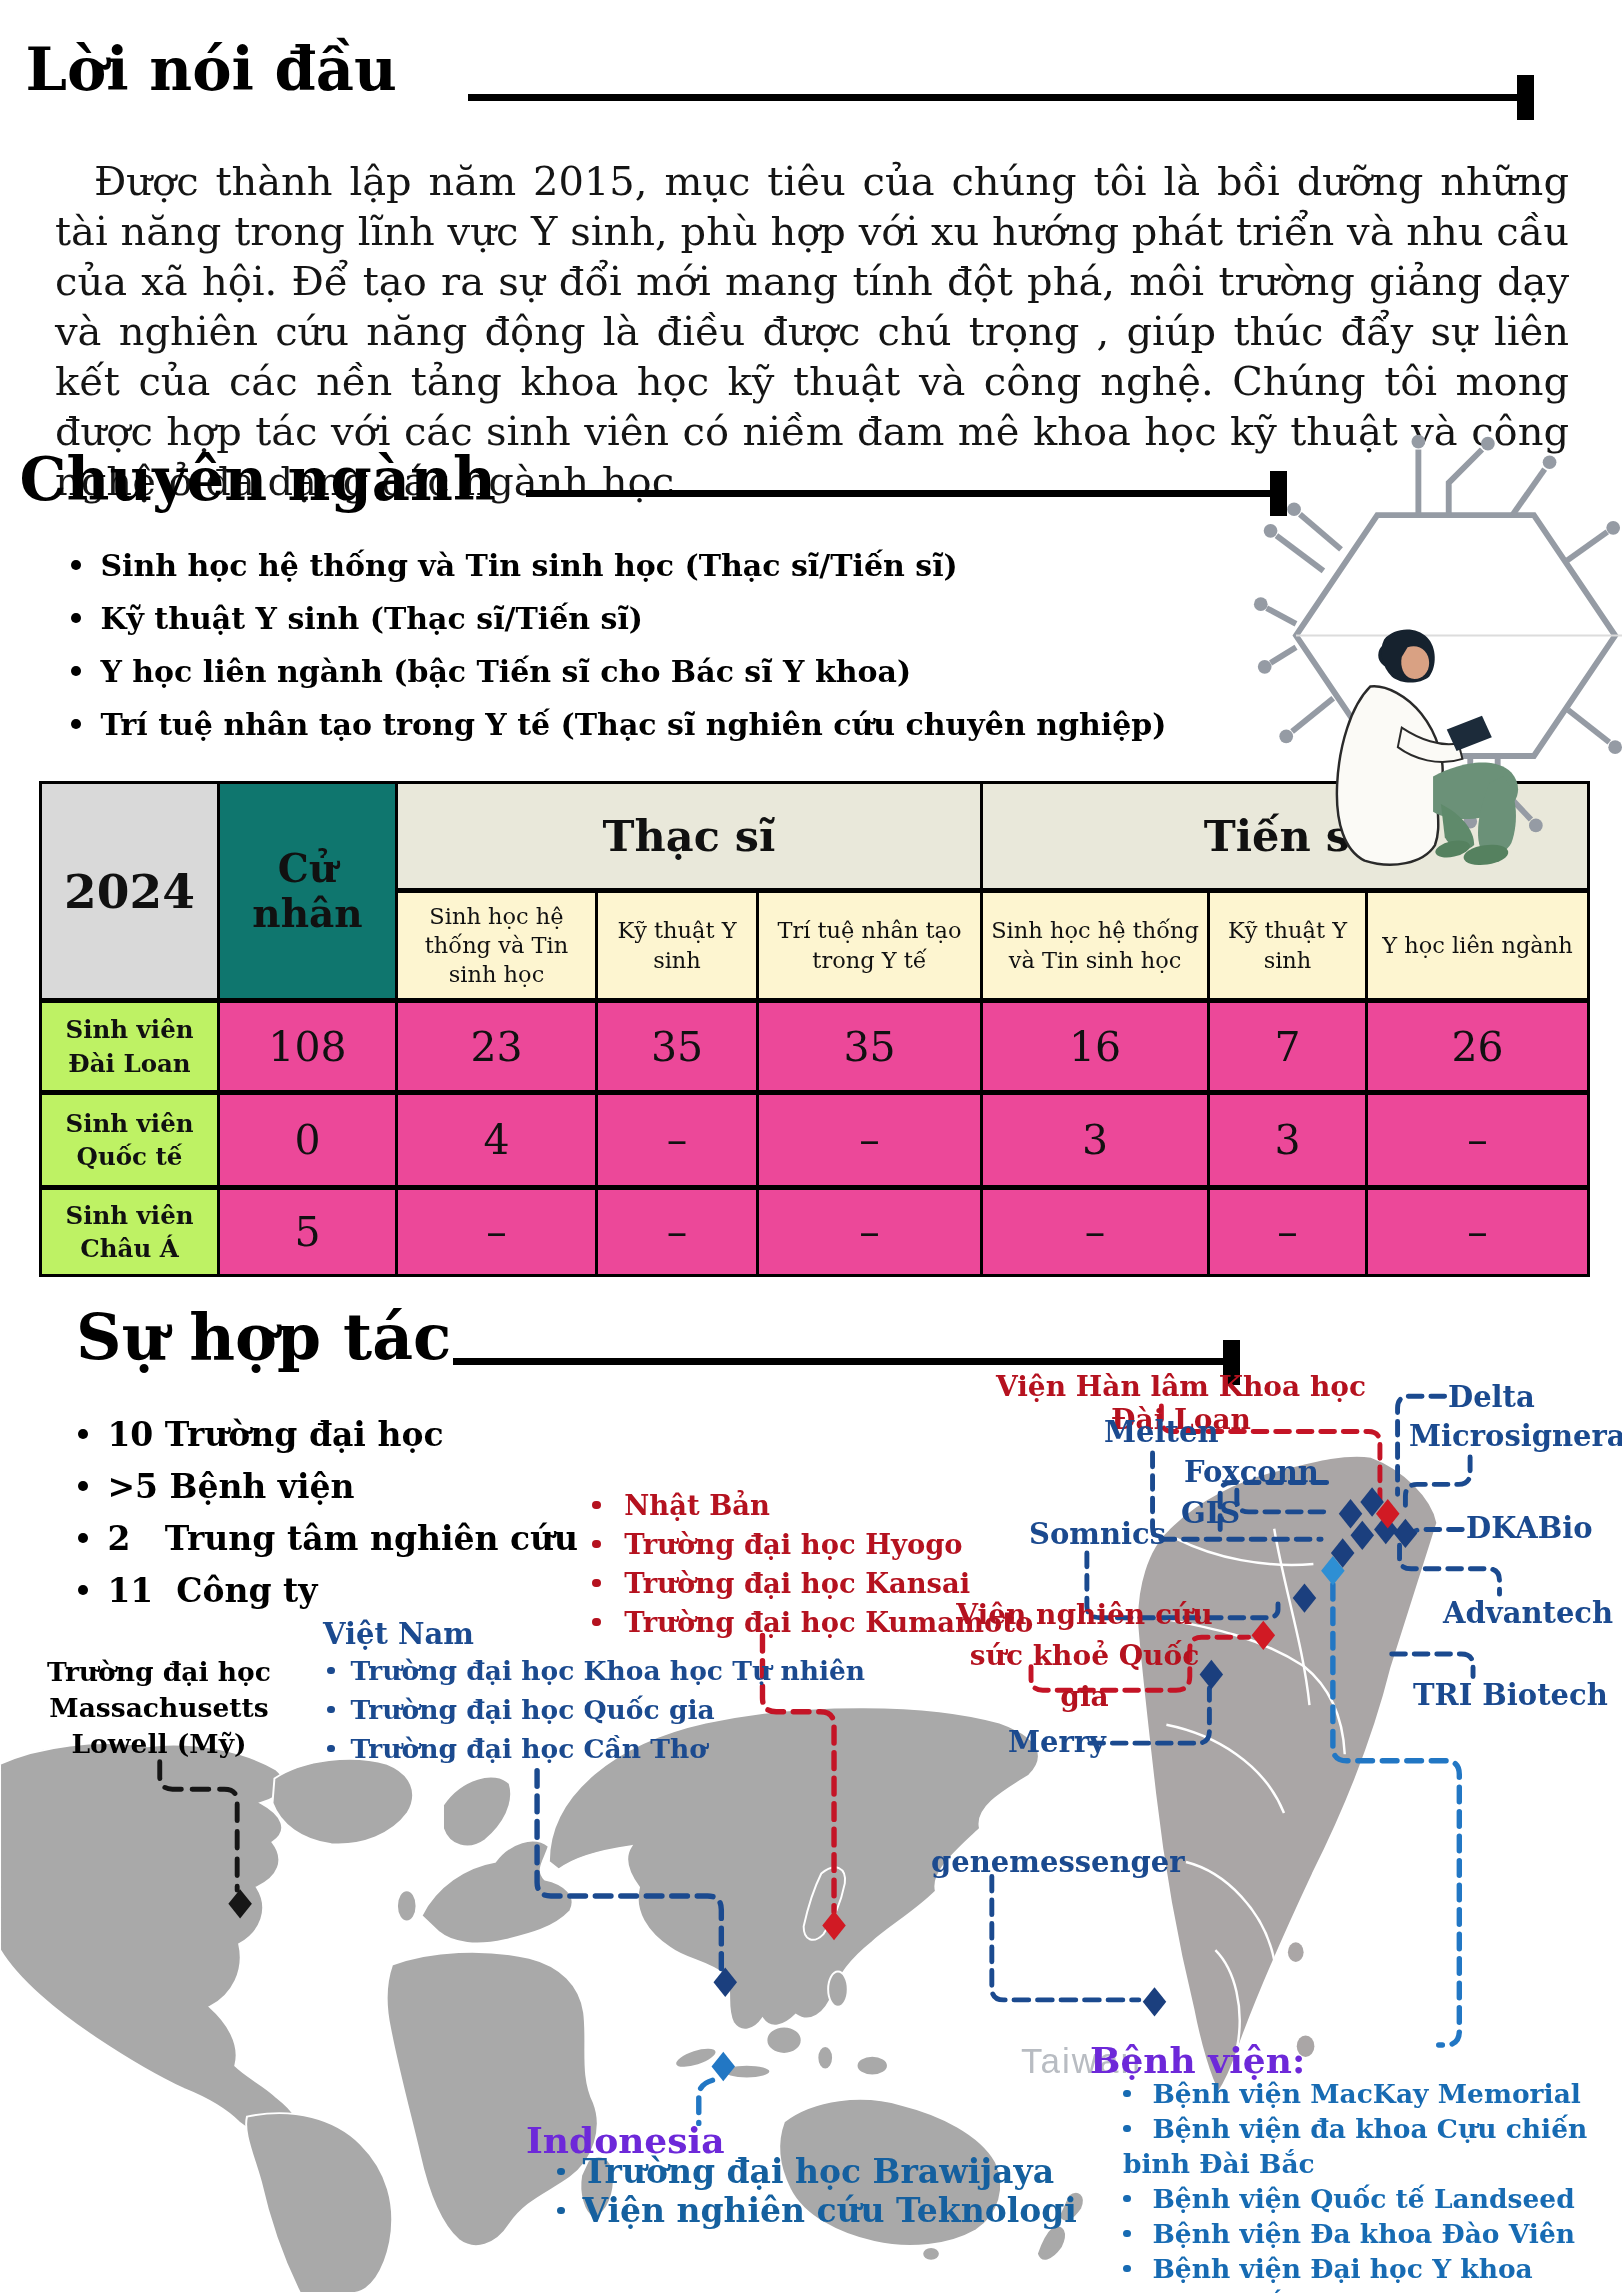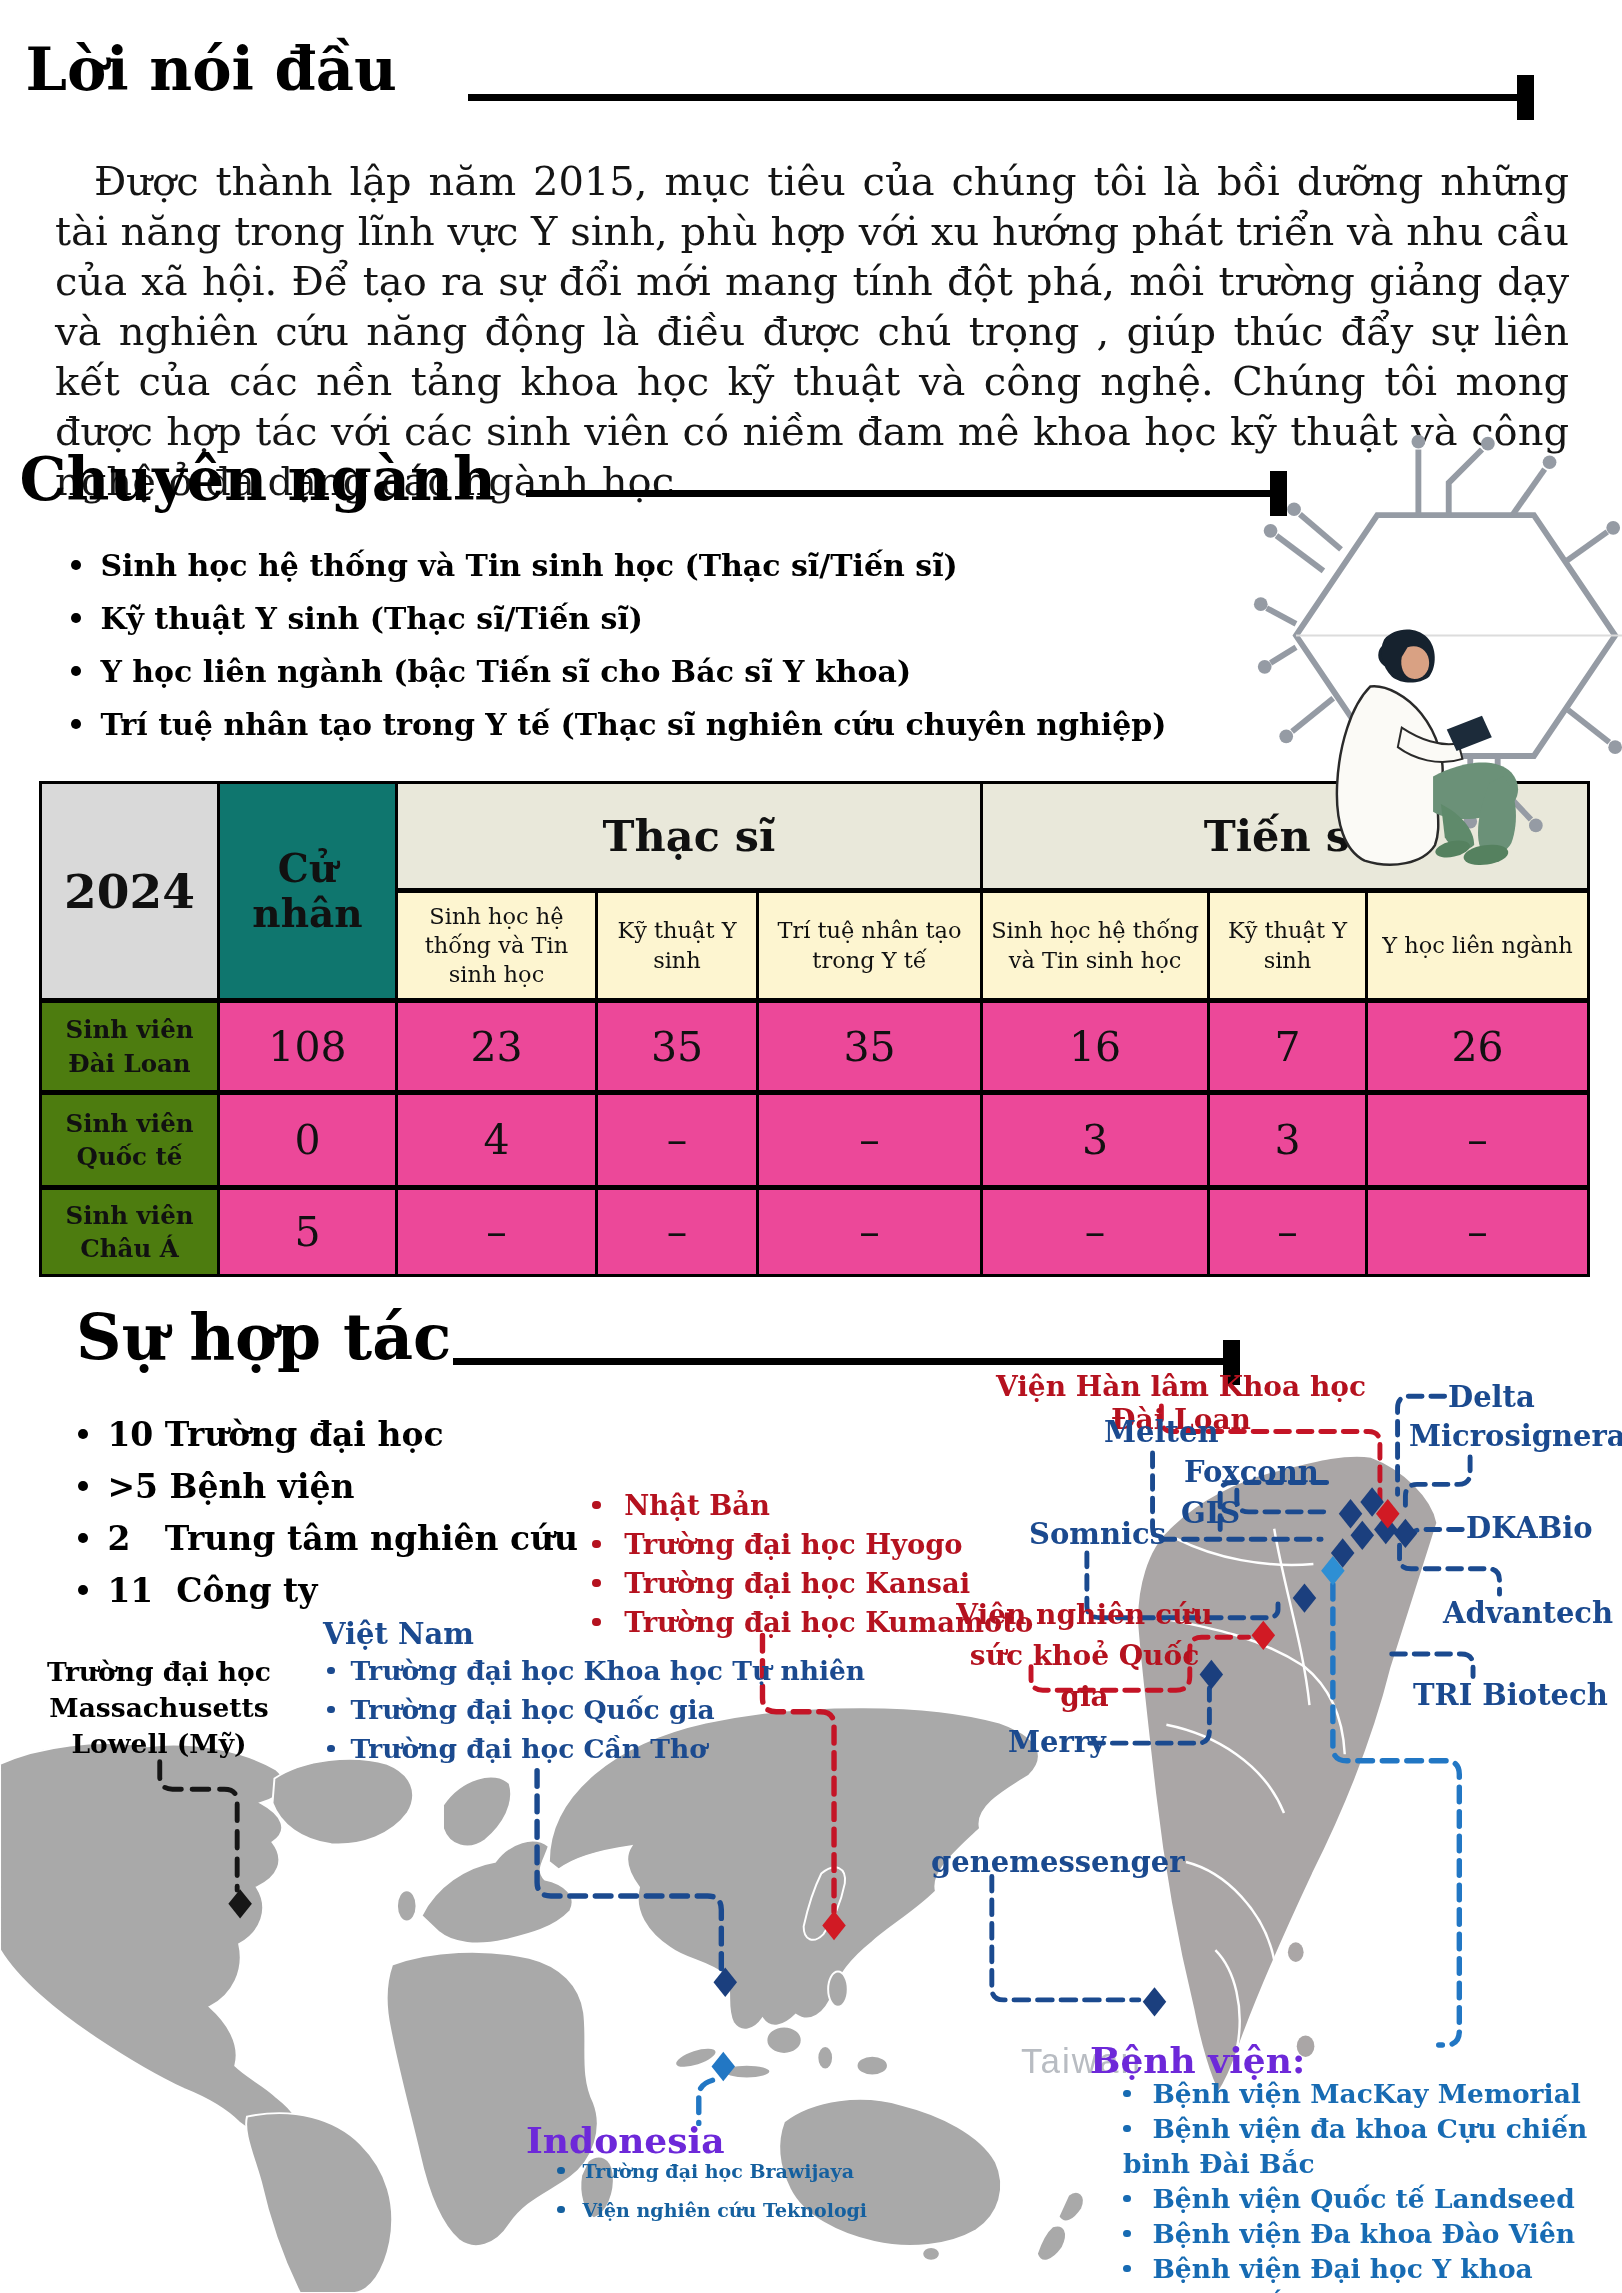--- a/index.html
+++ b/index.html
@@ -19,39 +19,39 @@
   .list-black li{font-weight:bold;color:#000;}
   .list-black li:before{width:9.8px;height:9.8px;margin-bottom:5.9px;}
   .majors li{font-size:30px;line-height:53px;}
   .stats li{font-size:33px;line-height:52px;}
   .list-red li{font-weight:bold;color:#b5121f;font-size:27.4px;line-height:39px;}
   .list-red li:before{width:8.8px;height:8.8px;margin-bottom:4.9px;margin-right:23.5px;}
   .list-navy li{font-weight:bold;color:#1b4a8f;font-size:26.5px;line-height:39px;}
   .list-navy li:before{width:7.8px;height:7.8px;margin-bottom:4.9px;margin-right:15.7px;}
   .list-blue li{font-weight:bold;color:#176bb3;font-size:26.5px;line-height:35px;}
   .list-blue li:before{width:7.8px;height:7.8px;margin-bottom:4.9px;margin-right:21.6px;}
-  .list-id li{font-weight:bold;color:#15609f;font-size:19px;line-height:39px;}
+  .list-id li{font-weight:bold;color:#15609f;font-size:33px;line-height:39px;}
   .list-id li:before{width:7.8px;height:7.8px;margin-bottom:4.9px;margin-right:17.6px;}
   .navylab{position:absolute;font-weight:bold;color:#1b4a8f;font-size:29px;white-space:nowrap;z-index:7;}
   .redlab{position:absolute;font-weight:bold;color:#b5121f;font-size:28px;z-index:7;text-align:center;}
   .bluehead{position:absolute;font-weight:bold;color:#6d28d9;font-size:36px;z-index:7;}
   .uslab{position:absolute;font-weight:bold;color:#000;font-size:26.5px;line-height:36px;
          text-align:center;z-index:7;}
   .vnhead{position:absolute;font-weight:bold;color:#1b4a8f;font-size:29px;z-index:7;}
   .watermark{position:absolute;font-family:"Liberation Sans", sans-serif;color:#b8bcc2;
              font-size:35px;z-index:4;letter-spacing:2px;}
   
   table.enroll{position:absolute;left:39px;top:781px;border-collapse:collapse;z-index:1;
                table-layout:fixed;}
   table.enroll td{border:3.9px solid #000;text-align:center;vertical-align:middle;padding:0;}
   td.c-year{background:#d9d9d9;font-size:47px;font-weight:bold;}
   td.c-bach{background:#0f766e;font-size:39px;font-weight:bold;line-height:1.15;}
   td.c-group{background:#e9e8da;font-size:43px;font-weight:bold;border-bottom-width:5.9px !important;}
   td.c-sub{background:#fdf5d0;font-size:22.5px;line-height:1.3;border-bottom-width:5.9px !important;}
-  td.c-rowlab{background:#4d7c0f;font-size:24.5px;font-weight:bold;line-height:1.35;}
+  td.c-rowlab{background:#bef264;font-size:24.5px;font-weight:bold;line-height:1.35;}
   td.c-data{background:#ec4899;font-size:41px;}
   tr.data td{border-top-width:5.9px;}
   svg{position:absolute;}
 </style>
 </head>
 <body>
 
 <div class="page">
 
   <h1 class="abs h-lg" style="left:25.5px;top:39px;">Lời nói đầu</h1>

